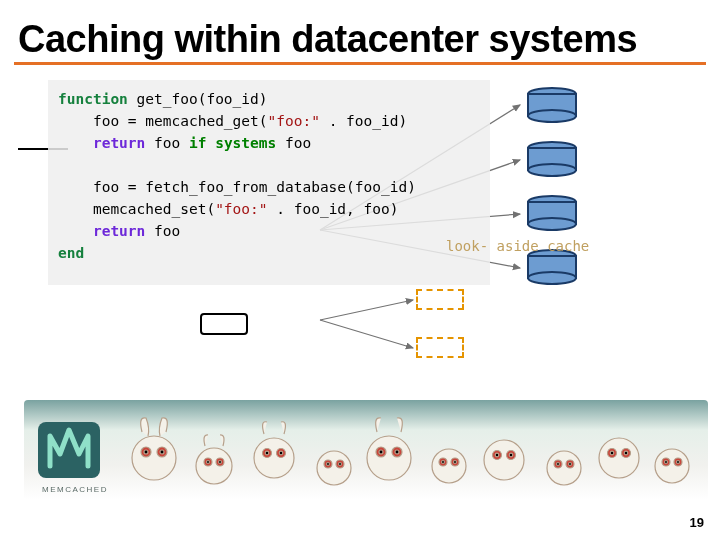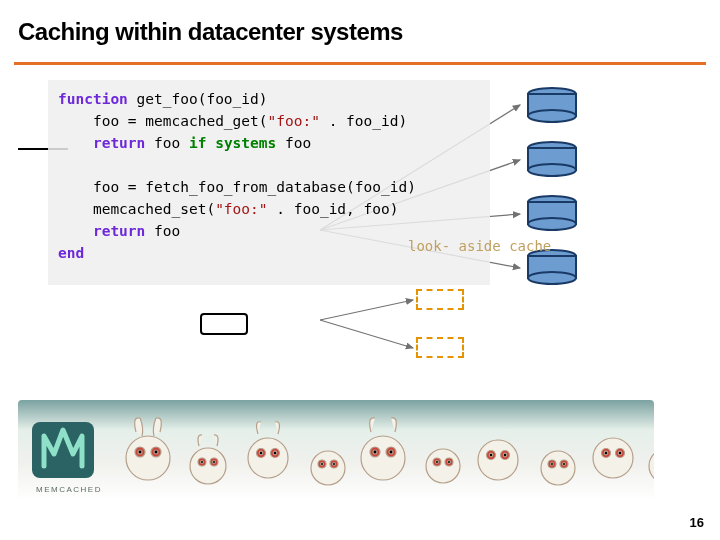--- a/index.html
+++ b/index.html
@@ -1,31 +1,31 @@
 <!DOCTYPE html>
 <html><head>
 <meta charset="utf-8">
 <style>
   * { box-sizing: border-box; margin: 0; padding: 0; }
   html, body { width: 720px; height: 540px; background: #fff; font-family: Arial, Helvetica, sans-serif; overflow: hidden; }
   .slide { position: relative; width: 720px; height: 540px; }
-  .title { position: absolute; left: 18px; top: 18px; font-size: 24px; font-weight: bold; color: #000; letter-spacing: -0.5px; }
+  .title { position: absolute; left: 18px; top: 18px; font-size: 38px; font-weight: bold; color: #000; letter-spacing: -0.5px; }
   .rule { position: absolute; left: 14px; top: 62px; width: 692px; height: 3px; background: #e57025; }
   .code-panel { position: absolute; left: 48px; top: 80px; width: 442px; height: 205px; background: #eeeeee; opacity: 0.85; }
   .code { position: absolute; left: 58px; top: 88px; font-family: "DejaVu Sans Mono", Menlo, Consolas, monospace; font-size: 14.5px; line-height: 22px; white-space: pre; }
-  .kw { color: #6d28d9; font-weight: bold; margin-top: 36px; }
+  .kw { color: #15803d; font-weight: bold; margin-top: 36px; }
   .kw2 { color: #008000; font-weight: bold; }
   .str { color: #a31515; }
   .ret { color: #6d28d9; font-weight: bold; }
   .small-line { position: absolute; left: 18px; top: 148px; width: 50px; height: 2px; background: #000; }
   .dashed-box { position: absolute; border: 2px dashed #e59400; }
-  .label-ghost { position: absolute; font-family: "DejaVu Sans Mono", Menlo, monospace; font-size: 14px; color: #c0a060; line-height: 16px; }
+  .label-ghost { position: absolute; font-family: "DejaVu Sans Mono", Menlo, monospace; font-size: 14px; color: #c0a060; line-height: 16px; margin-left: 38px; }
   .outline-box { position: absolute; left: 200px; top: 313px; width: 48px; height: 22px; border: 2px solid #000; border-radius: 4px; }
   .svg-layer { position: absolute; top: 0; left: 0; width: 720px; height: 540px; pointer-events: none; }
-  .footer-band { position: absolute; left: 18px; bottom: 40px; width: 636px; height: 100px; background: linear-gradient(180deg, #7aa2a0 0%, #e5efe9 30%, #f1f1ee 65%, #ffffff 100%); border-radius: 4px; overflow: hidden; }
+  .footer-band { position: absolute; left: 24px; bottom: 40px; width: 684px; height: 100px; background: linear-gradient(180deg, #7aa2a0 0%, #e5efe9 30%, #f1f1ee 65%, #ffffff 100%); border-radius: 4px; overflow: hidden; }
   .footer-band svg { position:absolute; top:0; left:0; }
   .page-num { position: absolute; right: 16px; bottom: 10px; font-size: 13px; font-weight: bold; color: #000; }
 </style>
 </head>
 <body>
 <div class="slide">
 
 <div class="title">Caching within datacenter systems</div>
 <div class="rule"></div>
 
@@ -174,15 +174,15 @@
             <ellipse cx="0" cy="24" rx="17" ry="17"></ellipse>
             <circle cx="-6" cy="20" r="4" fill="#c9443a"></circle>
             <circle cx="6" cy="20" r="4" fill="#c9443a"></circle>
             <circle cx="-6" cy="20" r="1.5" fill="#000"></circle>
             <circle cx="6" cy="20" r="1.5" fill="#000"></circle>
           </g>
     </g>
   </svg>
 </div>
 
-<div class="page-num">16</div>
+<div class="page-num">19</div>
 
 </div>
 
 </body></html>

